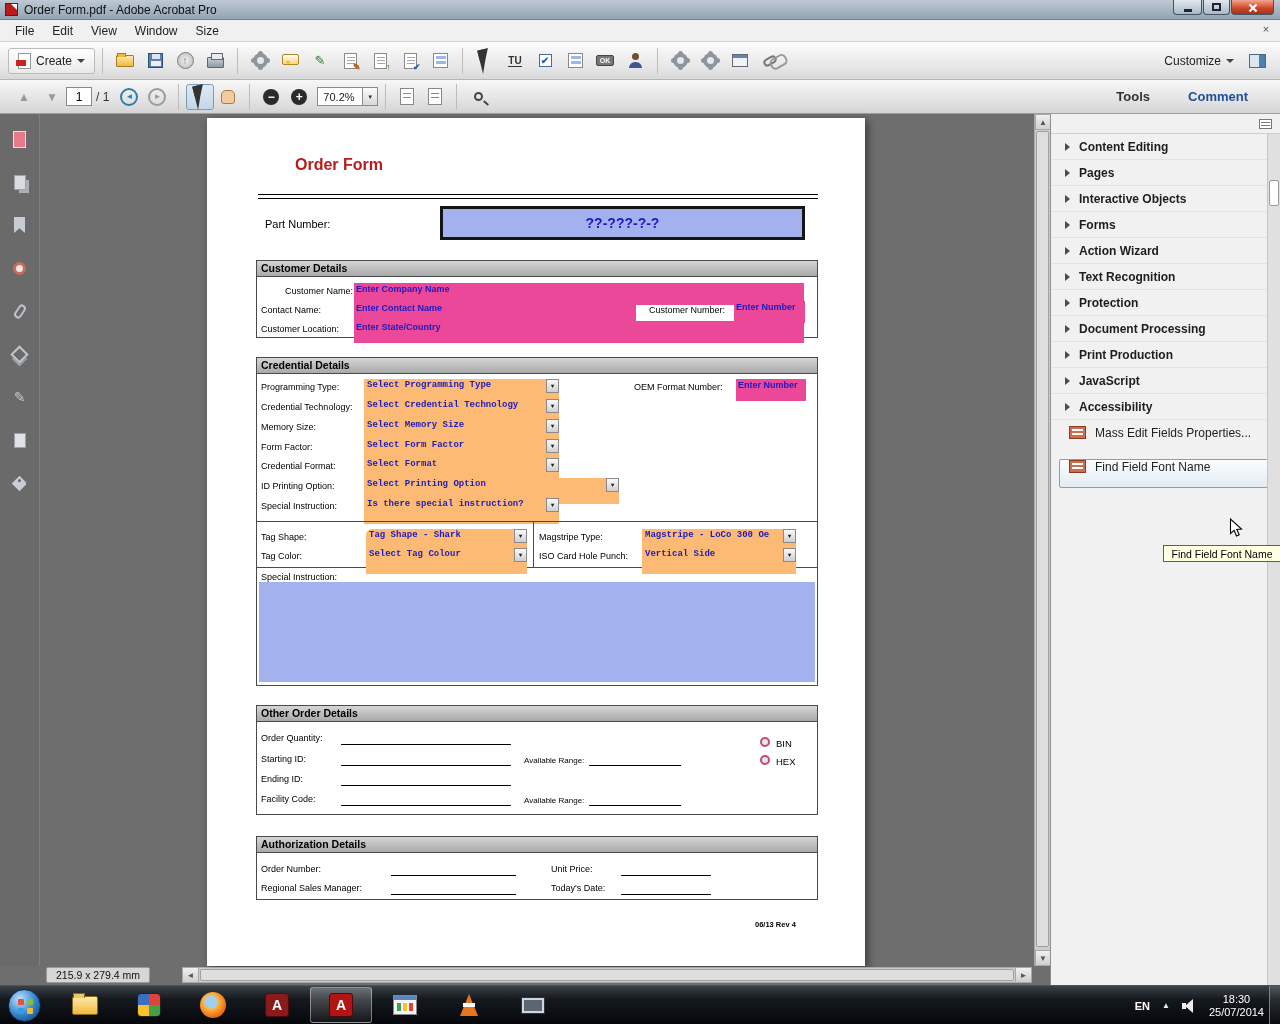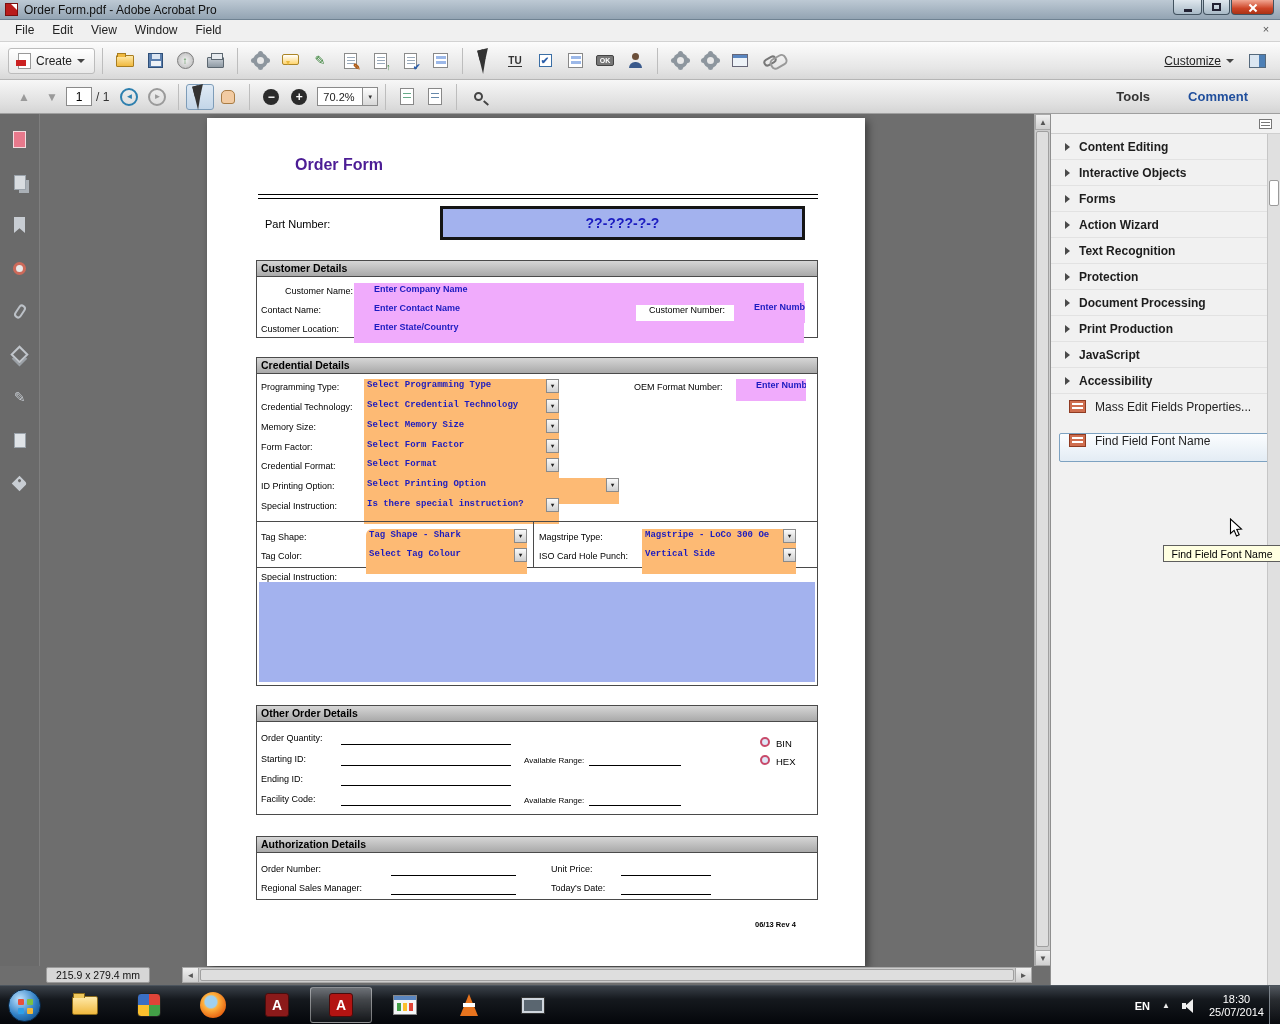--- a/index.html
+++ b/index.html
@@ -19,21 +19,21 @@
   .win-btn.min { width:29px; } .win-btn.max { width:27px; }
   .win-btn.close { width:43px; background:linear-gradient(#f2a692,#cd4427 60%,#a93215); }
   .g-min { width:8px; height:3px; background:#223; margin-top:6px; }
   .g-max { width:9px; height:8px; border:2px solid #223; background:transparent; }
   .g-close { width:9px; height:9px; position:relative; }
   .g-close::before,.g-close::after { content:""; position:absolute; left:4px; top:0; width:2px; height:10px; background:#fff; }
   .g-close::before { transform:rotate(45deg);} .g-close::after { transform:rotate(-45deg);}
 
   
   .menubar { position:absolute; left:0; top:20px; width:1280px; height:22px; background:#f0f0f0;
-    border-bottom:1px solid #d2d2d2; display:flex; padding-left:6px; }
+    border-bottom:1px solid #d2d2d2; display:flex; align-items:center; padding-left:6px; }
   .menu-item { font-size:12px; color:#222; padding:3px 9px; }
   .menubar-close { position:absolute; right:6px; top:3px; font-size:11px; color:#555; width:16px; text-align:center; }
   .menubar-close::before { content:"×"; }
 
   
   .toolbar-main { position:absolute; left:0; top:42px; width:1280px; height:38px;
     background:linear-gradient(#fcfcfc,#e6e6e6 70%,#d8d8d8); border-bottom:1px solid #b5b5b5;
     display:flex; align-items:center; padding:0 8px; }
   .create-btn { display:flex; align-items:center; gap:5px; padding:4px 9px; border:1px solid #bcbcbc; border-radius:3px;
     background:linear-gradient(#ffffff,#e9e9e9); }
@@ -80,21 +80,21 @@
   .ic-ok::before { content:"OK"; }
   .ic-person { width:15px; height:15px; position:relative; }
   .ic-person::before { content:""; position:absolute; left:4px; top:0; width:7px; height:7px; border-radius:50%; background:#6b4f3a; }
   .ic-person::after { content:""; position:absolute; left:1px; bottom:0; width:13px; height:6px; border-radius:7px 7px 0 0; background:#3a5a8c; }
   .ic-window { width:16px; height:13px; background:#eef3f8; border:1px solid #667; position:relative; }
   .ic-window::before { content:""; position:absolute; left:0; top:0; width:100%; height:3px; background:#5a86c0; }
   .ic-link { width:14px; height:8px; border:2px solid #777; border-radius:5px; position:relative; transform:rotate(-30deg); }
   .ic-link::before { content:""; position:absolute; left:3px; top:1px; width:14px; height:8px; border:2px solid #999; border-radius:5px; }
   .toolbar-spacer { flex:1; }
   .customize-btn { display:flex; align-items:center; gap:5px; padding:4px 8px; }
-  .customize-label { font-size:12px; color:#222;text-decoration:underline; }
+  .customize-label { font-size:12px; color:#222; }
   .ic-panels { width:17px; height:14px; background:#dbe6f1; border:1px solid #55697c; position:relative; }
   .ic-panels::before { content:""; position:absolute; right:0; top:0; width:6px; height:100%; background:#4d7fb5; }
 
   
   .toolbar-nav { position:absolute; left:0; top:80px; width:1280px; height:34px;
     background:linear-gradient(#f7f7f7,#e0e0e0 70%,#d4d4d4); border-bottom:1px solid #9f9f9f;
     display:flex; align-items:center; padding:0 10px; }
   .navicon { width:28px; height:26px; display:flex; align-items:center; justify-content:center; border-radius:3px; }
   .pg-arrow { font-size:12px; color:#9a9a9a; font-weight:bold; }
   .pg-up::before { content:"▲"; } .pg-down::before { content:"▼"; }
@@ -133,31 +133,31 @@
   .lsi-layers { width:13px; height:13px; border:2px solid #c0c5cb; transform:rotate(45deg); box-shadow:3px 3px 0 -1px #9aa0a6; }
   .lsi-sig { font-size:14px; color:#c4c9cf; }
   .lsi-sig::before { content:"✎"; }
   .lsi-doc { width:12px; height:15px; background:#dfe3e7; border:1px solid #9aa2aa; }
   .lsi-tag { width:11px; height:11px; background:#c8cdd3; transform:rotate(45deg); border-radius:0 3px 0 0; position:relative; }
   .lsi-tag::before { content:""; position:absolute; left:2px; top:2px; width:3px; height:3px; border-radius:50%; background:#6a6a6a; }
 
   
   .page { position:absolute; left:207px; top:118px; width:658px; height:848px; background:#fff;
     box-shadow:3px 3px 8px rgba(0,0,0,0.45); }
-  .doc-title { position:absolute; left:88px; top:38px; font-size:16px; font-weight:bold; color:#4c1d95; }
+  .doc-title { position:absolute; left:88px; top:38px; font-size:16px; font-weight:bold; color:#b91c1c; }
   .double-rule { position:absolute; left:51px; top:76px; width:560px; height:5px; border-top:1px solid #000; border-bottom:1px solid #000; }
   .f-label { position:absolute; font-size:9px; color:#000; white-space:nowrap; }
   .pn-label { position:absolute; left:58px; top:100px; font-size:11px; color:#000; }
   .pn-box { position:absolute; left:233px; top:88px; width:365px; height:34px; background:#a3b2ee; border:3px solid #151515;
     color:#1b1bc0; font-weight:bold; font-size:14px; text-align:center; line-height:28px; }
   .section { position:absolute; border:1px solid #4a4a4a; background:#fff; width:562px; }
   .section-header { height:16px; background:linear-gradient(#d6d6d6,#a9a9a9); border-bottom:1px solid #4a4a4a;
     font-size:10.5px; font-weight:bold; color:#000; padding:1px 0 0 4px; }
-  .f-field { position:absolute; height:22px; background:#f0abfc; color:#1b1bc0; font-weight:bold; font-size:9px;
-    line-height:13px; padding-left:20px; white-space:nowrap; overflow:hidden; }
+  .f-field { position:absolute; height:22px; background:#ec4899; color:#1b1bc0; font-weight:bold; font-size:9px;
+    line-height:13px; padding-left:2px; white-space:nowrap; overflow:hidden; }
   .dd { position:absolute; height:26px; background:#fdba74;font-family:Liberation Mono, monospace; }
   .dd-text { position:absolute; left:3px; top:1px; font-size:9px; font-weight:bold; color:#1b1bc0; white-space:nowrap; }
   .dd-btn { position:absolute; right:0; top:0; width:13px; height:14px; background:linear-gradient(#fafafa,#cfcfcf);
     border:1px solid #8a8a8a; display:flex; align-items:center; justify-content:center; }
   .dd-btn::before { content:"▼"; font-size:6px; color:#222; }
   .cred-line { position:absolute; left:0; width:560px; border-top:1px solid #4a4a4a; }
   .cred-vline { position:absolute; left:276px; top:163px; height:46px; border-left:1px solid #4a4a4a; }
   .blue-area { position:absolute; left:2px; top:224px; width:556px; height:100px; background:#a3b2ee; }
   .uline { position:absolute; border-bottom:1px solid #000; }
   .radio { position:absolute; width:10px; height:10px; border-radius:50%; border:2px solid #c84a6a; background:#dfe7f8; }
@@ -255,21 +255,21 @@
         <div class="g-close"></div>
       </div>
   </div>
 </div>
 
 <div class="menubar">
   <div class="menu-item">File</div>
   <div class="menu-item">Edit</div>
   <div class="menu-item">View</div>
   <div class="menu-item">Window</div>
-  <div class="menu-item">Field</div>
+  <div class="menu-item">Size</div>
   <div class="menubar-close"></div>
 </div>
 
 <div class="toolbar-main">
   <div class="create-btn">
     <div class="ic-create"></div>
     <span class="create-label">Create</span>
     <div class="dd-caret"></div>
   </div>
   <div class="tbsep"></div>
@@ -582,20 +582,24 @@
 <div class="right-panel">
   <div class="panel-top">
     <div class="panel-menu-icon"></div>
   </div>
   <div class="panel-item">
       <span class="tri"></span>
       <span>Content Editing</span>
     </div>
   <div class="panel-item">
       <span class="tri"></span>
+      <span>Pages</span>
+    </div>
+  <div class="panel-item">
+      <span class="tri"></span>
       <span>Interactive Objects</span>
     </div>
   <div class="panel-item">
       <span class="tri"></span>
       <span>Forms</span>
     </div>
   <div class="panel-item">
       <span class="tri"></span>
       <span>Action Wizard</span>
     </div>

